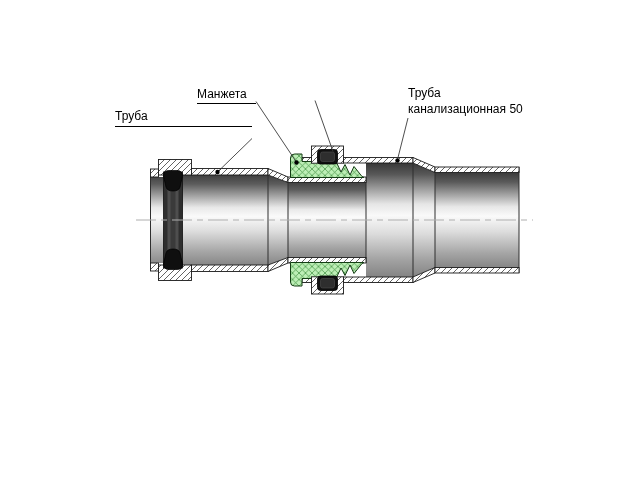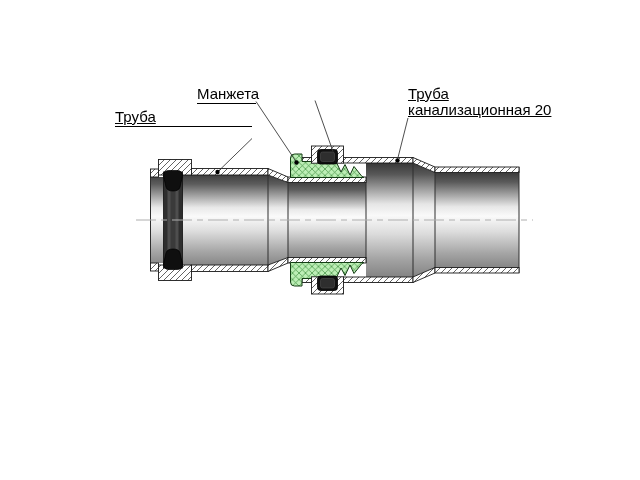--- a/index.html
+++ b/index.html
@@ -15,26 +15,26 @@
     position: relative;
     width: 640px;
     height: 480px;
     background: var(--background, #fff);
   }
   .stage svg { position: absolute; left: 0; top: 0; }
 
   .label {
     position: absolute;
     color: var(--label-text, #000);
-    font-size: 15px;
+    font-size: 12px;
     line-height: 14.5px;
     white-space: nowrap;
   }
   .label.underlined { border-bottom: 1.2px solid var(--label-text, #000); padding-bottom: 1px; }
-  .label.two-line { line-height: 15.5px; text-decoration: underline; }
+  .label.two-line { line-height: 15.5px; }
 
   
   .hatch-bg   { fill: #ffffff; }
   .hatch-line { stroke: var(--hatch, #3c3c3c); stroke-width: 0.8; }
   .cuff-bg    { fill: var(--cuff-fill, #bdeeb6); }
   .cuff-line  { stroke: var(--cuff-hatch, #3f8f3f); stroke-width: 0.7; }
 
   .wall   { fill: url(#hatch); stroke: var(--outline, #1a1a1a); stroke-width: 0.9; }
   .cuff   { fill: url(#ghatch); stroke: #143d14; stroke-width: 1; }
   .gland  { fill: var(--seal-black, #101010); stroke: #000; stroke-width: 0.8; }
@@ -175,20 +175,20 @@
     </g>
   </svg>
 
   <div class="label underlined" style="left:197px; top:87px; width:59px;">
     <span>Манжета</span>
   </div>
 
 
   <div class="label two-line" style="left:408px; top:86px;">
     <div>Труба</div>
-    <div>канализационная 20</div>
+    <div>канализационная 50</div>
   </div>
 
   <div class="label two-line underlined" style="left:115px; top:109px; width:137px;">
     <div>Труба</div>
   </div>
 
 </div>
 
 </body></html>

